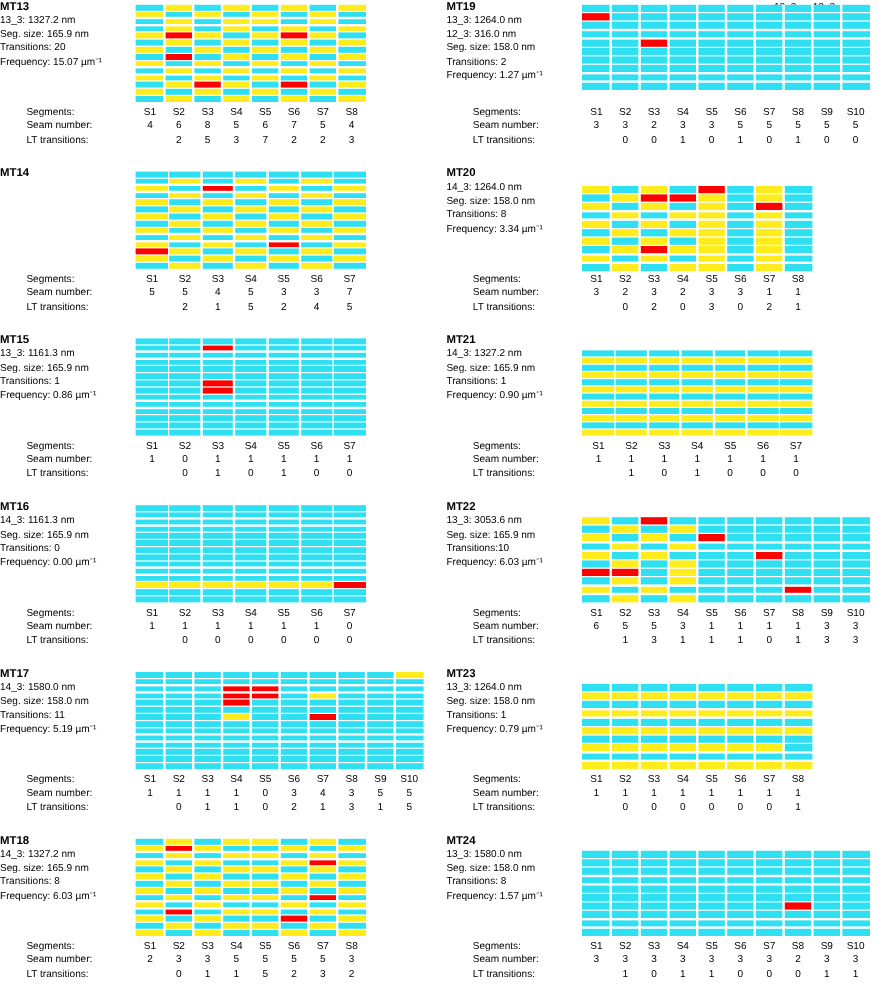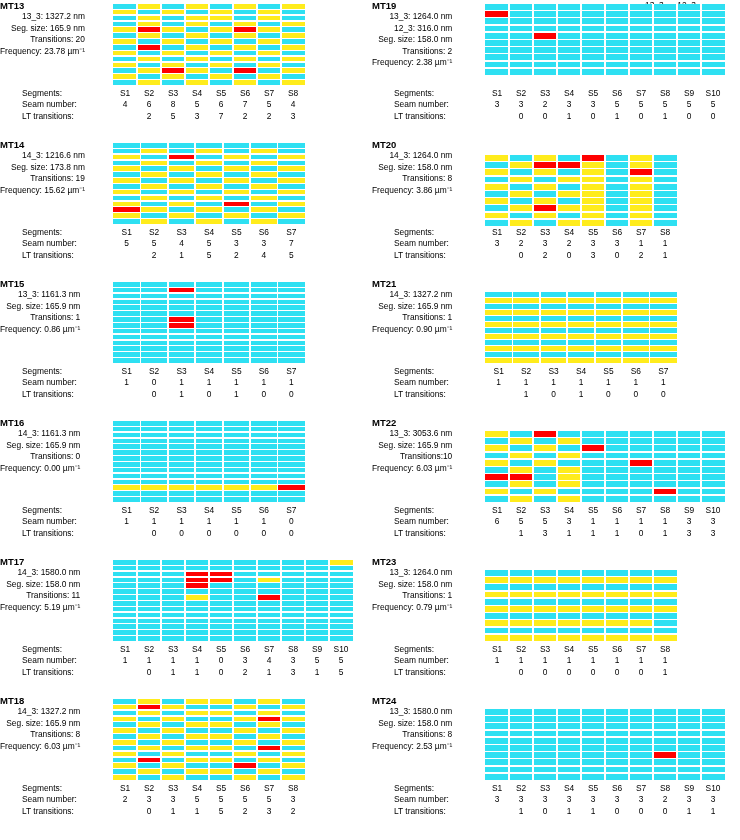--- a/index.html
+++ b/index.html
@@ -4,21 +4,21 @@
 <style>
   html,body{margin:0;padding:0;background:#fff;}
   body{width:740px;height:840px;font-family:"Liberation Sans",sans-serif;color:#000;position:relative;overflow:hidden;}
   .sheet{position:relative;width:740px;height:840px;}
   .col{position:absolute;top:0;width:368px;}
   .colL{left:0;}
   .colR{left:372px;}
   .panel{position:relative;width:368px;height:139px;}
   .ptitle{font-size:9.5px;font-weight:bold;position:absolute;left:0;top:0;letter-spacing:0;}
   .meta{position:absolute;left:0;top:11px;font-size:8.4px;line-height:11.6px;}
-  .meta div{white-space:nowrap;text-align:right;}
+  .meta div{white-space:nowrap;}
   .lattice{position:absolute;top:0;}
   .tbl{position:absolute;font-size:8.4px;line-height:11.4px;}
   .tbl .lab{position:absolute;left:0;white-space:nowrap;}
   .tbl .cellrow{position:absolute;left:0;right:0;height:11.4px;}
   .tbl .cell{position:absolute;text-align:center;width:24px;}
   .hdrnote{position:absolute;font-size:8.4px;white-space:nowrap;}
   .hdrnote .arrow{font-size:9px;}
 </style>
 </head>
 <body>
@@ -29,21 +29,21 @@
     <span class="arrow">↔</span>
     <span>12_3</span>
   </div>
   <div class="col colL" id="col-left">
       <div class="panel" style="position: absolute; top: 0px; left: 0px;">
         <div class="ptitle">MT13</div>
         <div class="meta">
           <div>13_3: 1327.2 nm</div>
           <div>Seg. size: 165.9 nm</div>
           <div>Transitions: 20</div>
-          <div>Frequency: 23.78 µm⁻¹</div>
+          <div>Frequency: 15.07 µm⁻¹</div>
         </div>
         <div class="lattice" style="left: 113px; top: 4px; width: 192px; height: 82px;">
           <div style="position: absolute; left: 0px; top: 0px; width: 24px; height: 4.55714px; background: rgb(46, 224, 242);"></div>
           <div style="position: absolute; left: 24px; top: 0px; width: 24px; height: 4.55714px; background: rgb(255, 236, 28);"></div>
           <div style="position: absolute; left: 48px; top: 0px; width: 24px; height: 4.55714px; background: rgb(46, 224, 242);"></div>
           <div style="position: absolute; left: 72px; top: 0px; width: 24px; height: 4.55714px; background: rgb(255, 236, 28);"></div>
           <div style="position: absolute; left: 96px; top: 0px; width: 24px; height: 4.55714px; background: rgb(46, 224, 242);"></div>
           <div style="position: absolute; left: 120px; top: 0px; width: 24px; height: 4.55714px; background: rgb(255, 236, 28);"></div>
           <div style="position: absolute; left: 144px; top: 0px; width: 24px; height: 4.55714px; background: rgb(46, 224, 242);"></div>
           <div style="position: absolute; left: 168px; top: 0px; width: 24px; height: 4.55714px; background: rgb(255, 236, 28);"></div>
@@ -190,26 +190,20 @@
             <div class="cell" style="left: 185px;">3</div>
             <div class="cell" style="left: 209px;">7</div>
             <div class="cell" style="left: 233px;">2</div>
             <div class="cell" style="left: 257px;">2</div>
             <div class="cell" style="left: 281px;">3</div>
           </div>
         </div>
       </div>
       <div class="panel" style="position: absolute; top: 139px; left: 0px;">
         <div class="ptitle">MT14</div>
-        <div class="meta">
-          <div>14_3: 1216.6 nm</div>
-          <div>Seg. size: 173.8 nm</div>
-          <div>Transitions: 19</div>
-          <div>Frequency: 15.62 µm⁻¹</div>
-        </div>
         <div class="lattice" style="left: 113px; top: 4px; width: 192px; height: 82px;">
           <div style="position: absolute; left: 0px; top: 0px; width: 27.4286px; height: 4.55714px; background: rgb(46, 224, 242);"></div>
           <div style="position: absolute; left: 27.4286px; top: 0px; width: 27.4286px; height: 4.55714px; background: rgb(46, 224, 242);"></div>
           <div style="position: absolute; left: 54.8571px; top: 0px; width: 27.4286px; height: 4.55714px; background: rgb(46, 224, 242);"></div>
           <div style="position: absolute; left: 82.2857px; top: 0px; width: 27.4286px; height: 4.55714px; background: rgb(46, 224, 242);"></div>
           <div style="position: absolute; left: 109.714px; top: 0px; width: 27.4286px; height: 4.55714px; background: rgb(46, 224, 242);"></div>
           <div style="position: absolute; left: 137.143px; top: 0px; width: 27.4286px; height: 4.55714px; background: rgb(46, 224, 242);"></div>
           <div style="position: absolute; left: 164.571px; top: 0px; width: 27.4286px; height: 4.55714px; background: rgb(46, 224, 242);"></div>
           <div style="position: absolute; left: 0px; top: 5.85714px; width: 27.4286px; height: 4.55714px; background: rgb(46, 224, 242);"></div>
           <div style="position: absolute; left: 27.4286px; top: 5.85714px; width: 27.4286px; height: 4.55714px; background: rgb(255, 236, 28);"></div>
@@ -1004,21 +998,21 @@
       </div>
     </div>
   <div class="col colR" id="col-right">
       <div class="panel" style="position: absolute; top: 0px; left: 0px;">
         <div class="ptitle">MT19</div>
         <div class="meta">
           <div>13_3: 1264.0 nm</div>
           <div>12_3: 316.0 nm</div>
           <div>Seg. size: 158.0 nm</div>
           <div>Transitions: 2</div>
-          <div>Frequency: 2.38 µm⁻¹</div>
+          <div>Frequency: 1.27 µm⁻¹</div>
         </div>
         <div class="lattice" style="left: 113px; top: 4px; width: 240px; height: 72px;">
           <div style="position: absolute; left: 0px; top: 0px; width: 24px; height: 5.9px; background: rgb(46, 224, 242);"></div>
           <div style="position: absolute; left: 24px; top: 0px; width: 24px; height: 5.9px; background: rgb(46, 224, 242);"></div>
           <div style="position: absolute; left: 48px; top: 0px; width: 24px; height: 5.9px; background: rgb(46, 224, 242);"></div>
           <div style="position: absolute; left: 72px; top: 0px; width: 24px; height: 5.9px; background: rgb(46, 224, 242);"></div>
           <div style="position: absolute; left: 96px; top: 0px; width: 24px; height: 5.9px; background: rgb(46, 224, 242);"></div>
           <div style="position: absolute; left: 120px; top: 0px; width: 24px; height: 5.9px; background: rgb(46, 224, 242);"></div>
           <div style="position: absolute; left: 144px; top: 0px; width: 24px; height: 5.9px; background: rgb(46, 224, 242);"></div>
           <div style="position: absolute; left: 168px; top: 0px; width: 24px; height: 5.9px; background: rgb(46, 224, 242);"></div>
@@ -1165,21 +1159,21 @@
             <div class="cell" style="left: 329px;">0</div>
           </div>
         </div>
       </div>
       <div class="panel" style="position: absolute; top: 139px; left: 0px;">
         <div class="ptitle">MT20</div>
         <div class="meta">
           <div>14_3: 1264.0 nm</div>
           <div>Seg. size: 158.0 nm</div>
           <div>Transitions: 8</div>
-          <div>Frequency: 3.86 µm⁻¹</div>
+          <div>Frequency: 3.34 µm⁻¹</div>
         </div>
         <div class="lattice" style="left: 113px; top: 16px; width: 192px; height: 72px;">
           <div style="position: absolute; left: 0px; top: 0px; width: 24px; height: 5.9px; background: rgb(255, 236, 28);"></div>
           <div style="position: absolute; left: 24px; top: 0px; width: 24px; height: 5.9px; background: rgb(46, 224, 242);"></div>
           <div style="position: absolute; left: 48px; top: 0px; width: 24px; height: 5.9px; background: rgb(255, 236, 28);"></div>
           <div style="position: absolute; left: 72px; top: 0px; width: 24px; height: 5.9px; background: rgb(46, 224, 242);"></div>
           <div style="position: absolute; left: 96px; top: 0px; width: 24px; height: 5.9px; background: rgb(255, 0, 0);"></div>
           <div style="position: absolute; left: 120px; top: 0px; width: 24px; height: 5.9px; background: rgb(46, 224, 242);"></div>
           <div style="position: absolute; left: 144px; top: 0px; width: 24px; height: 5.9px; background: rgb(255, 236, 28);"></div>
           <div style="position: absolute; left: 168px; top: 0px; width: 24px; height: 5.9px; background: rgb(46, 224, 242);"></div>
@@ -1725,21 +1719,21 @@
             <div class="cell" style="left: 281px;">1</div>
           </div>
         </div>
       </div>
       <div class="panel" style="position: absolute; top: 695px; left: 0px;">
         <div class="ptitle">MT24</div>
         <div class="meta">
           <div>13_3: 1580.0 nm</div>
           <div>Seg. size: 158.0 nm</div>
           <div>Transitions: 8</div>
-          <div>Frequency: 2.53 µm⁻¹</div>
+          <div>Frequency: 1.57 µm⁻¹</div>
         </div>
         <div class="lattice" style="left: 113px; top: 14px; width: 240px; height: 72px;">
           <div style="position: absolute; left: 0px; top: 0px; width: 24px; height: 5.9px; background: rgb(46, 224, 242);"></div>
           <div style="position: absolute; left: 24px; top: 0px; width: 24px; height: 5.9px; background: rgb(46, 224, 242);"></div>
           <div style="position: absolute; left: 48px; top: 0px; width: 24px; height: 5.9px; background: rgb(46, 224, 242);"></div>
           <div style="position: absolute; left: 72px; top: 0px; width: 24px; height: 5.9px; background: rgb(46, 224, 242);"></div>
           <div style="position: absolute; left: 96px; top: 0px; width: 24px; height: 5.9px; background: rgb(46, 224, 242);"></div>
           <div style="position: absolute; left: 120px; top: 0px; width: 24px; height: 5.9px; background: rgb(46, 224, 242);"></div>
           <div style="position: absolute; left: 144px; top: 0px; width: 24px; height: 5.9px; background: rgb(46, 224, 242);"></div>
           <div style="position: absolute; left: 168px; top: 0px; width: 24px; height: 5.9px; background: rgb(46, 224, 242);"></div>

